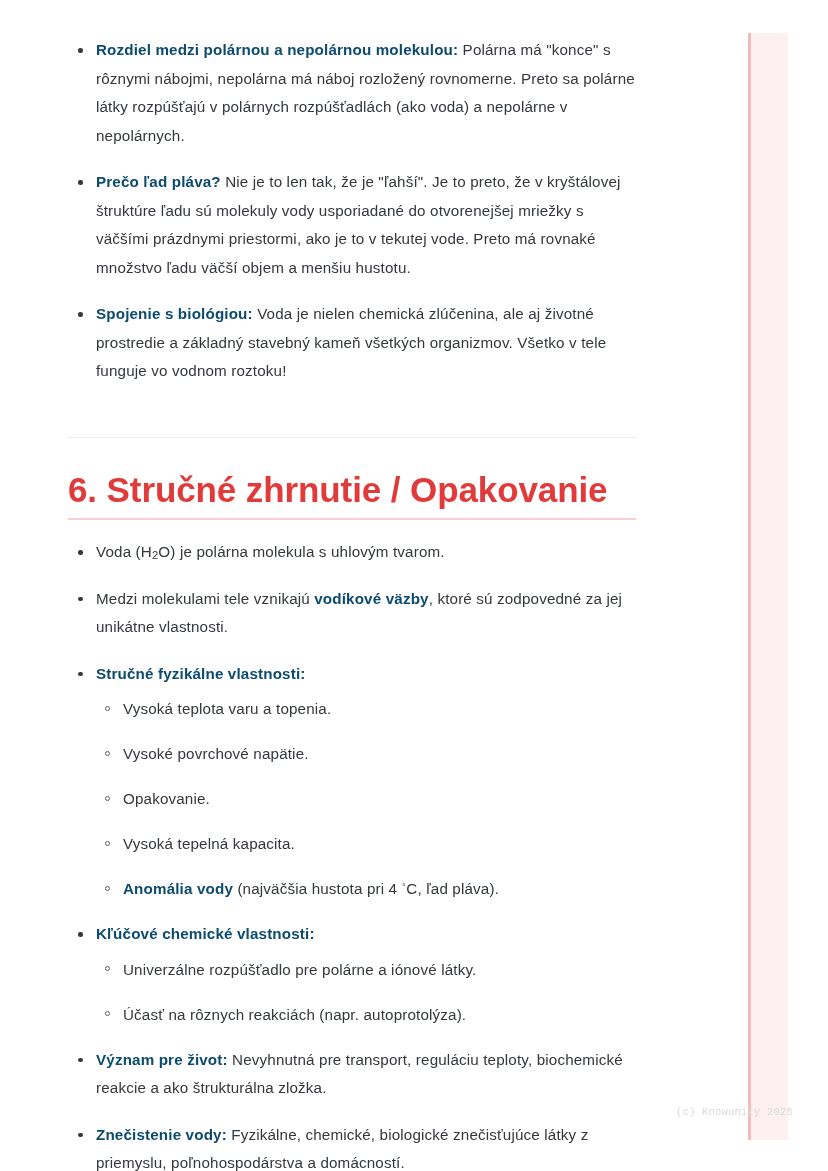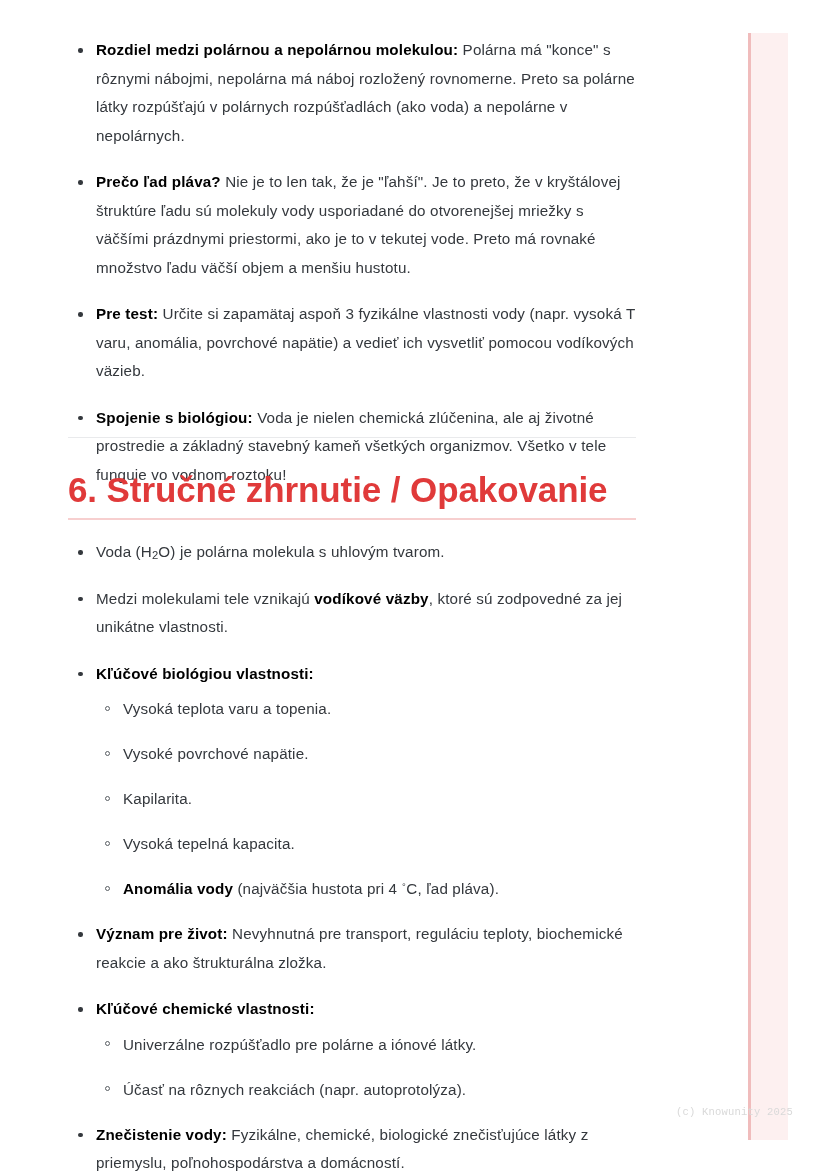--- a/index.html
+++ b/index.html
@@ -82,21 +82,21 @@
     top: 9.5px;
     width: 5px;
     height: 5px;
     border-radius: 50%;
     border: 1.3px solid #5a5f64;
     background: transparent;
     box-sizing: border-box;
   }
   li.subbullet:last-child { margin-bottom: 6px; }
 
-  b, strong { font-weight: 700; color: #000000; }
+  b, strong { font-weight: 700; color: #0c4a6e; }
 
   sub {
     font-size: 0.74em;
     vertical-align: -0.22em;
     line-height: 0;
   }
   .deg {
     font-size: 0.62em;
     vertical-align: 0.42em;
     line-height: 0;
@@ -171,23 +171,20 @@
   <ul class="bullets">
 
     <li class="bullet">
       <b>Rozdiel medzi polárnou a nepolárnou molekulou:</b><span> Polárna má "konce" s rôznymi nábojmi, nepolárna má náboj rozložený rovnomerne. Preto sa polárne látky rozpúšťajú v polárnych rozpúšťadlách (ako voda) a nepolárne v nepolárnych.</span>
     </li>
 
     <li class="bullet">
       <b>Prečo ľad pláva?</b><span> Nie je to len tak, že je "ľahší". Je to preto, že v kryštálovej štruktúre ľadu sú molekuly vody usporiadané do otvorenejšej mriežky s väčšími prázdnymi priestormi, ako je to v tekutej vode. Preto má rovnaké množstvo ľadu väčší objem a menšiu hustotu.</span>
     </li>
 
-    <li class="bullet">
-      <b>Pre test:</b><span> Určite si zapamätaj aspoň 3 fyzikálne vlastnosti vody (napr. vysoká T varu, anomália, povrchové napätie) a vedieť ich vysvetliť pomocou vodíkových väzieb.</span>
-    </li>
 
     <li class="bullet">
       <b>Spojenie s biológiou:</b><span> Voda je nielen chemická zlúčenina, ale aj životné prostredie a základný stavebný kameň všetkých organizmov. Všetko v tele funguje vo vodnom roztoku!</span>
     </li>
 
   </ul>
 </div>
 
 <div class="divider"></div>
 
@@ -199,44 +196,44 @@
 
     <li class="bullet">
       <span>Voda (H</span><sub>2</sub><span>O) je polárna molekula s uhlovým tvarom.</span>
     </li>
 
     <li class="bullet">
       <span>Medzi molekulami tele vznikajú </span><b>vodíkové väzby</b><span>, ktoré sú zodpovedné za jej unikátne vlastnosti.</span>
     </li>
 
     <li class="bullet">
-      <b>Kľúčové biológiou vlastnosti:</b>
+      <b>Stručné fyzikálne vlastnosti:</b>
       <ul class="subbullets">
         <li class="subbullet">Vysoká teplota varu a topenia.</li>
         <li class="subbullet">Vysoké povrchové napätie.</li>
-        <li class="subbullet">Kapilarita.</li>
+        <li class="subbullet">Opakovanie.</li>
         <li class="subbullet">Vysoká tepelná kapacita.</li>
         <li class="subbullet">
           <b>Anomália vody</b><span> (najväčšia hustota pri 4 </span><span class="deg">°</span><span>C, ľad pláva).</span>
         </li>
       </ul>
     </li>
 
     <li class="bullet">
-      <b>Význam pre život:</b><span> Nevyhnutná pre transport, reguláciu teploty, biochemické reakcie a ako štrukturálna zložka.</span>
-    </li>
-
-    <li class="bullet">
       <b>Kľúčové chemické vlastnosti:</b>
       <ul class="subbullets">
         <li class="subbullet">Univerzálne rozpúšťadlo pre polárne a iónové látky.</li>
         <li class="subbullet">Účasť na rôznych reakciách (napr. autoprotolýza).</li>
       </ul>
     </li>
 
     <li class="bullet">
+      <b>Význam pre život:</b><span> Nevyhnutná pre transport, reguláciu teploty, biochemické reakcie a ako štrukturálna zložka.</span>
+    </li>
+
+    <li class="bullet">
       <b>Znečistenie vody:</b><span> Fyzikálne, chemické, biologické znečisťujúce látky z priemyslu, poľnohospodárstva a domácností.</span>
     </li>
 
   </ul>
 </div>
 
 <div class="watermark">(c) Knowunity 2025</div>
 
 </body></html>

